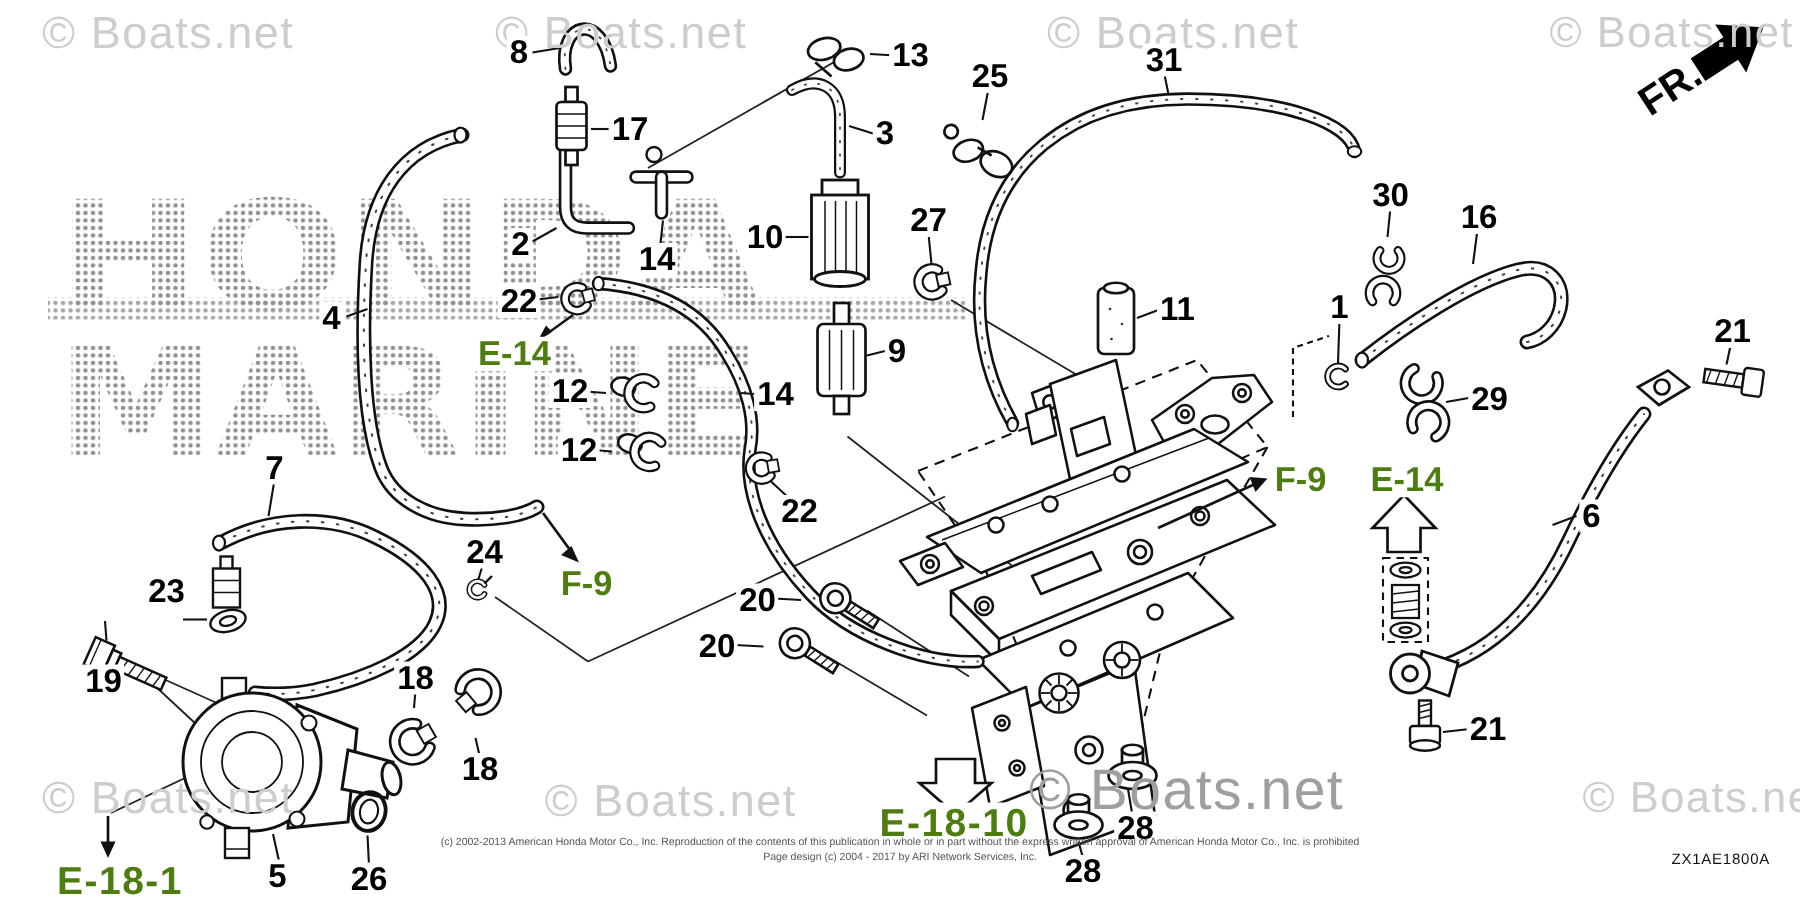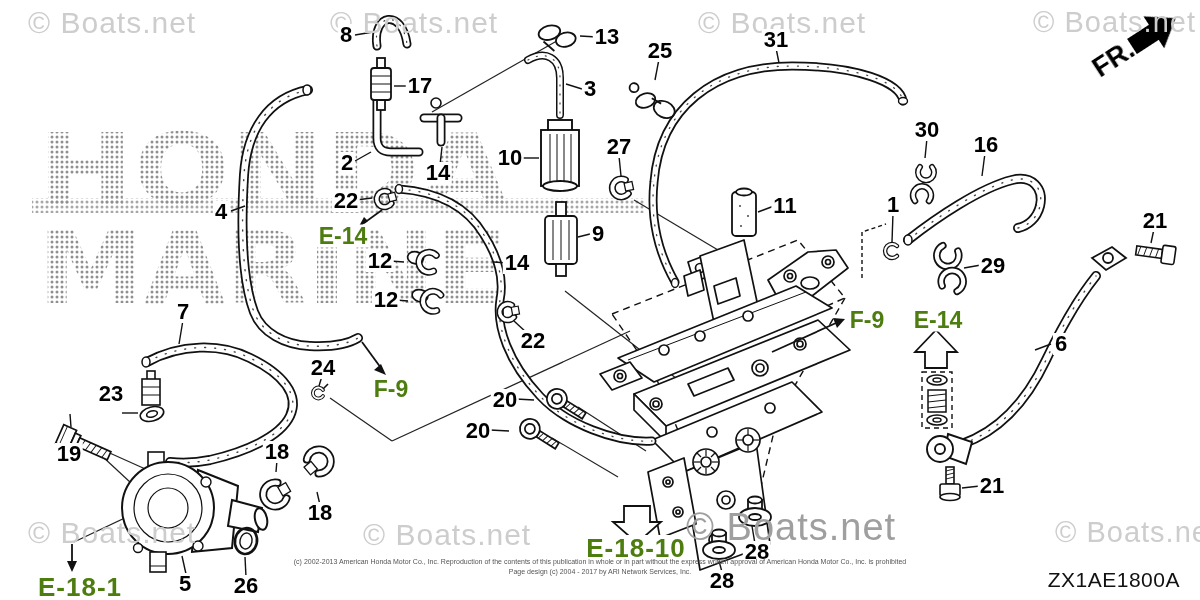--- a/index.html
+++ b/index.html
@@ -8,21 +8,21 @@
   svg.art{position:absolute;left:0;top:0;z-index:2;}
   .wm{position:absolute;font-family:"Liberation Sans",sans-serif;font-weight:400;
       letter-spacing:1px;white-space:nowrap;z-index:3;pointer-events:none;}
   .plabel{position:absolute;transform:translate(-50%,-50%);font-weight:700;font-size:22px;
       color:#000;background:#fff;padding:0 2px;line-height:1;z-index:4;white-space:nowrap;}
   .rlabel{position:absolute;transform:translate(-50%,-50%);font-weight:900;font-size:23px;
       color:#4d7c0f;background:#fff;padding:0 2px;line-height:1;z-index:4;white-space:nowrap;}
   .rlabel.big{font-size:26px;letter-spacing:1px;text-align:right;}
   .footer{position:absolute;left:0;right:0;top:557px;text-align:center;z-index:4;
       font-size:7px;line-height:1.45;color:#555;}
-  .code{position:absolute;right:20px;top:568px;font-size:21px;color:#111;z-index:4;
+  .code{position:absolute;right:20px;top:568px;font-size:10px;color:#111;z-index:4;
       letter-spacing:.5px;margin-left:44px;}
 </style>
 </head>
 <body>
 
 <div class="stage">
 
   <svg class="art" width="1200" height="600" viewBox="0 0 1200 600">
     <defs>
       <pattern id="ht" width="5" height="5" patternUnits="userSpaceOnUse">

